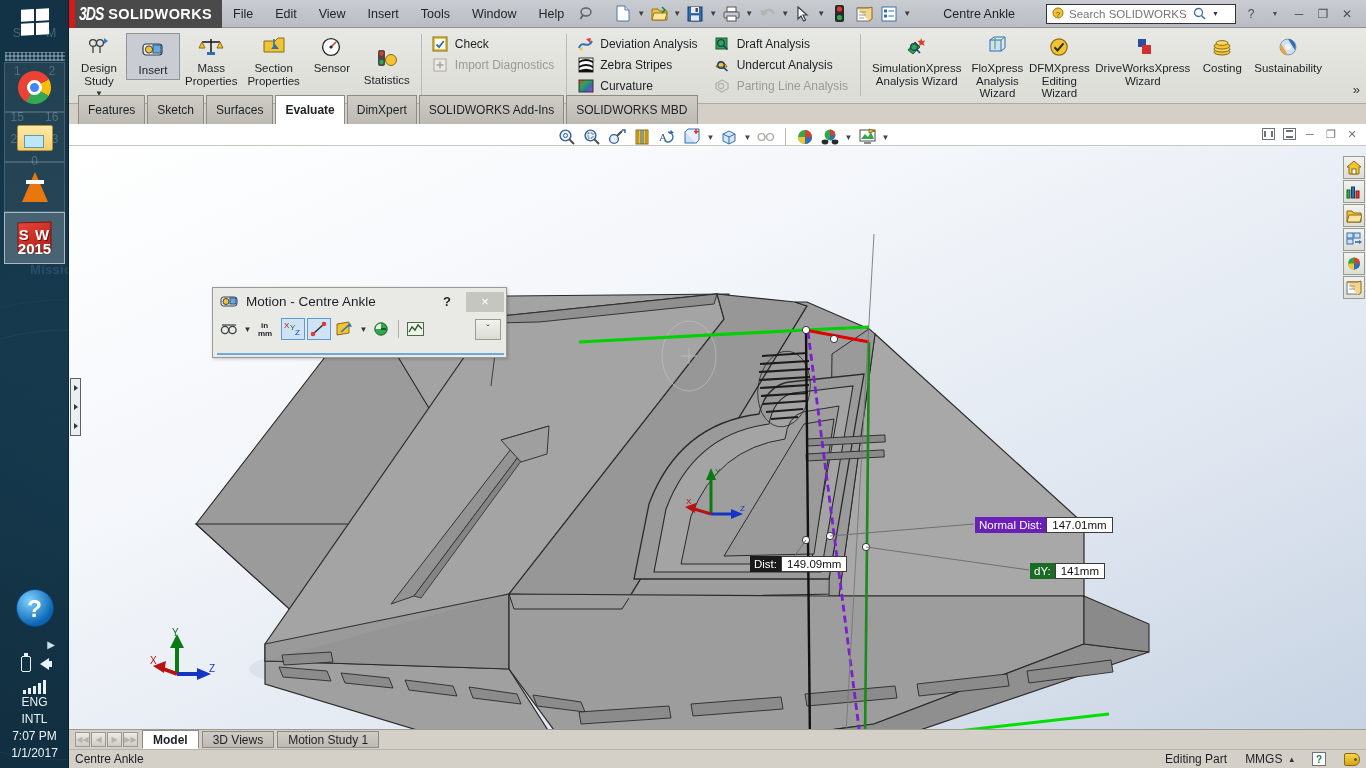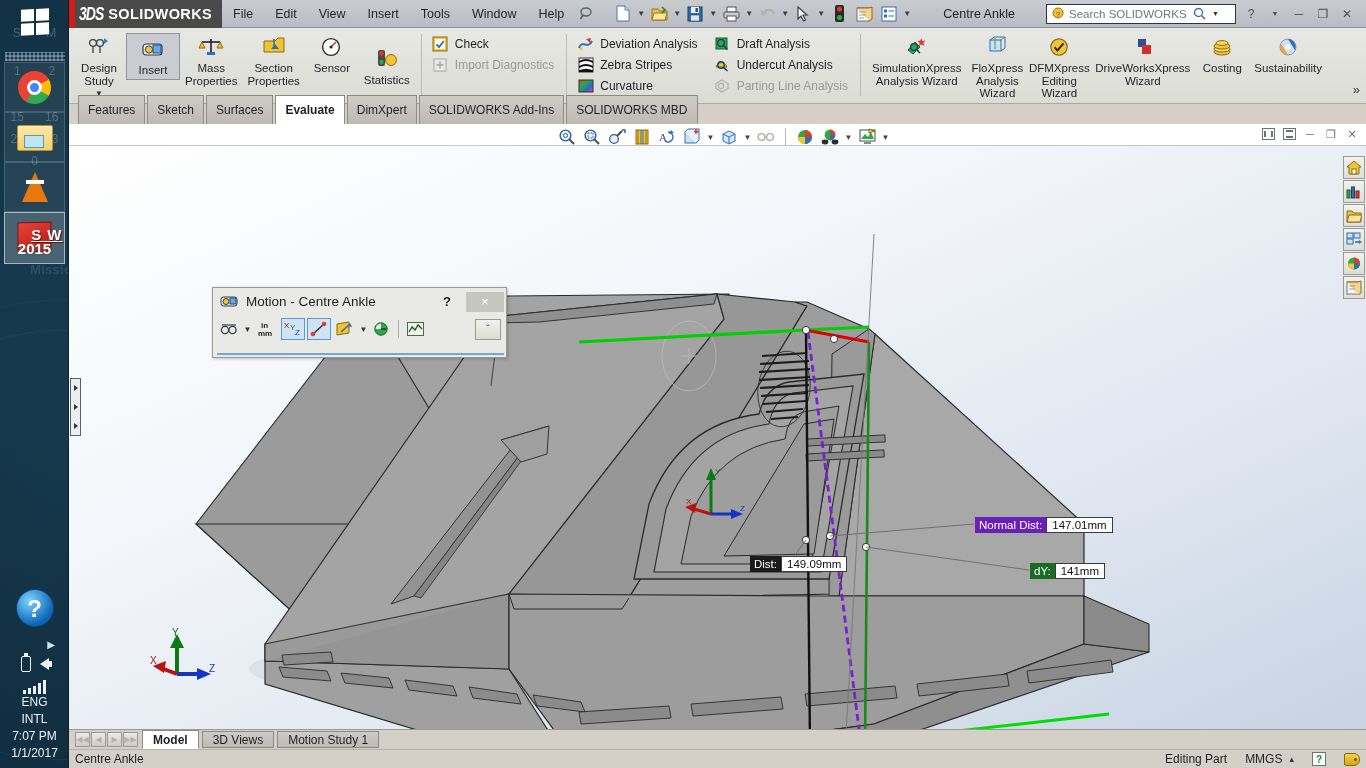--- a/index.html
+++ b/index.html
@@ -65,21 +65,21 @@
      background: conic-gradient(from -60deg, #ea4335 0deg 120deg, #fbbc05 120deg 180deg, #34a853 180deg 270deg, #ea4335 270deg 360deg);
      position:relative; }
   .chrome-ic::after{ content:""; position:absolute; inset:9px; border-radius:50%; background:#4285f4; border:3px solid #fff; box-sizing:border-box;}
   .folder-ic { width:36px; height:28px; position:relative; }
   .folder-ic .bk { position:absolute; left:0; top:2px; width:36px; height:26px; background:linear-gradient(#ffe9a8,#f5d06c); border:1px solid #b89234; border-radius:2px;}
   .folder-ic .win { position:absolute; left:7px; top:12px; width:20px; height:13px; background:#bfe6f5; border:1px solid #5a9ab5;}
   .vlc-ic { width:0;height:0; border-left:13px solid transparent; border-right:13px solid transparent; border-bottom:30px solid #e8770d; position:relative;}
   .vlc-ic::after{content:"";position:absolute;left:-9px;top:8px;width:18px;height:4px;background:#fff;}
   .sw-ic { width:40px; height:36px; position:relative; }
   .sw-ic .cube { position:absolute; left:2px; top:2px; width:34px; height:30px; background:linear-gradient(150deg,#e8443a,#b01c14); border:1px solid #7a120c; transform: perspective(40px) rotateY(-4deg);}
-  .sw-ic .txt { position:absolute; left:8px; top:6px; width:40px; text-align:right; color:#fff; font-weight:bold; font-size:15px; letter-spacing:1px; text-shadow:1px 1px 0 #6b0d08;text-decoration:underline;}
+  .sw-ic .txt { position:absolute; left:0; top:6px; width:40px; text-align:center; color:#fff; font-weight:bold; font-size:15px; letter-spacing:1px; text-shadow:1px 1px 0 #6b0d08;}
   .sw-ic .yr { position:absolute; left:0; bottom:-1px; width:40px; text-align:center; color:#fff; font-weight:bold; font-size:15px; text-shadow:1px 1px 0 #555;}
 
   .tray { position:absolute; left:0; bottom:0; width:69px; color:#eaf2f7; text-align:center; }
   .tray .help-ic { width:38px;height:38px;border-radius:50%; margin:0 auto 12px;
       background:radial-gradient(circle at 35% 30%, #7fd2ff, #0a66b5 70%);
       color:#fff; font-weight:bold; font-size:24px; line-height:37px; border:1px solid #0b4a85;}
   .tray .arrow { font-size:10px; color:#cfe0ea; text-align:right; padding-right:14px; }
   .tray .icrow { display:flex; align-items:center; justify-content:center; gap:9px; margin-top:6px; }
   .batt { width:10px;height:16px;border:1.6px solid #e9f2f8; border-radius:2px; position:relative;}
   .batt::after{content:"";position:absolute;left:2.5px;top:-4px;width:4px;height:2.5px;background:#e9f2f8;}

